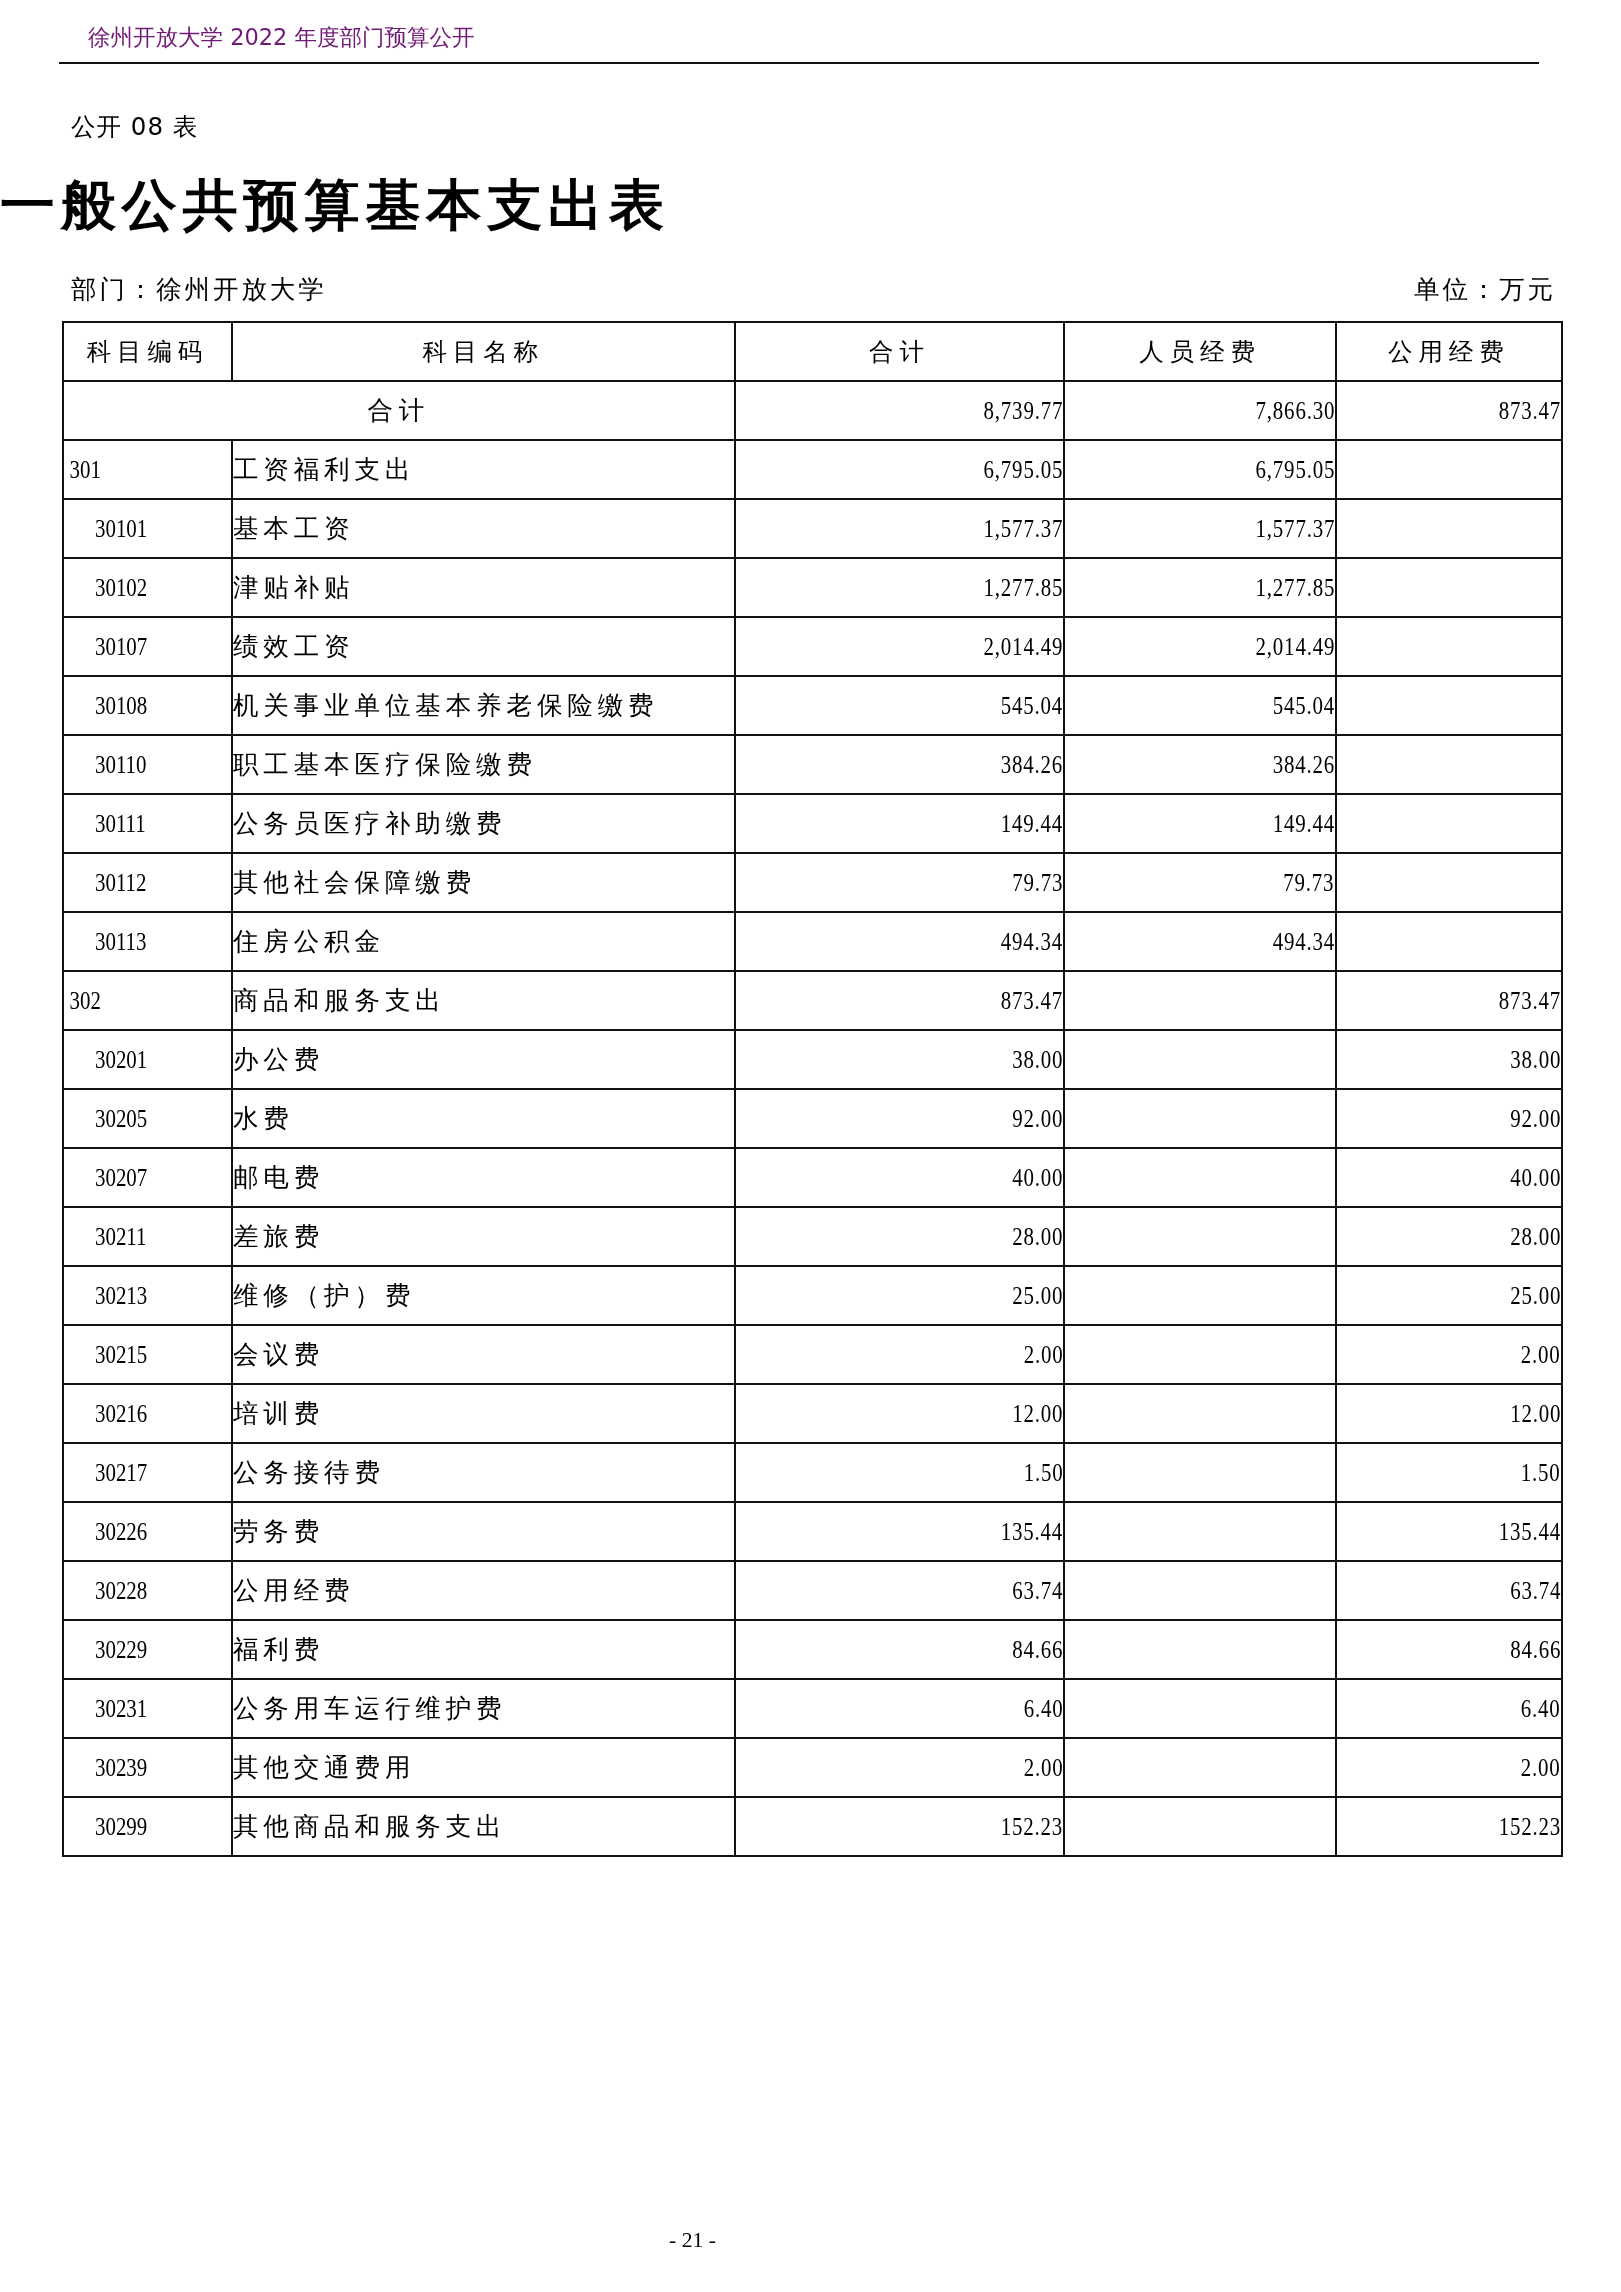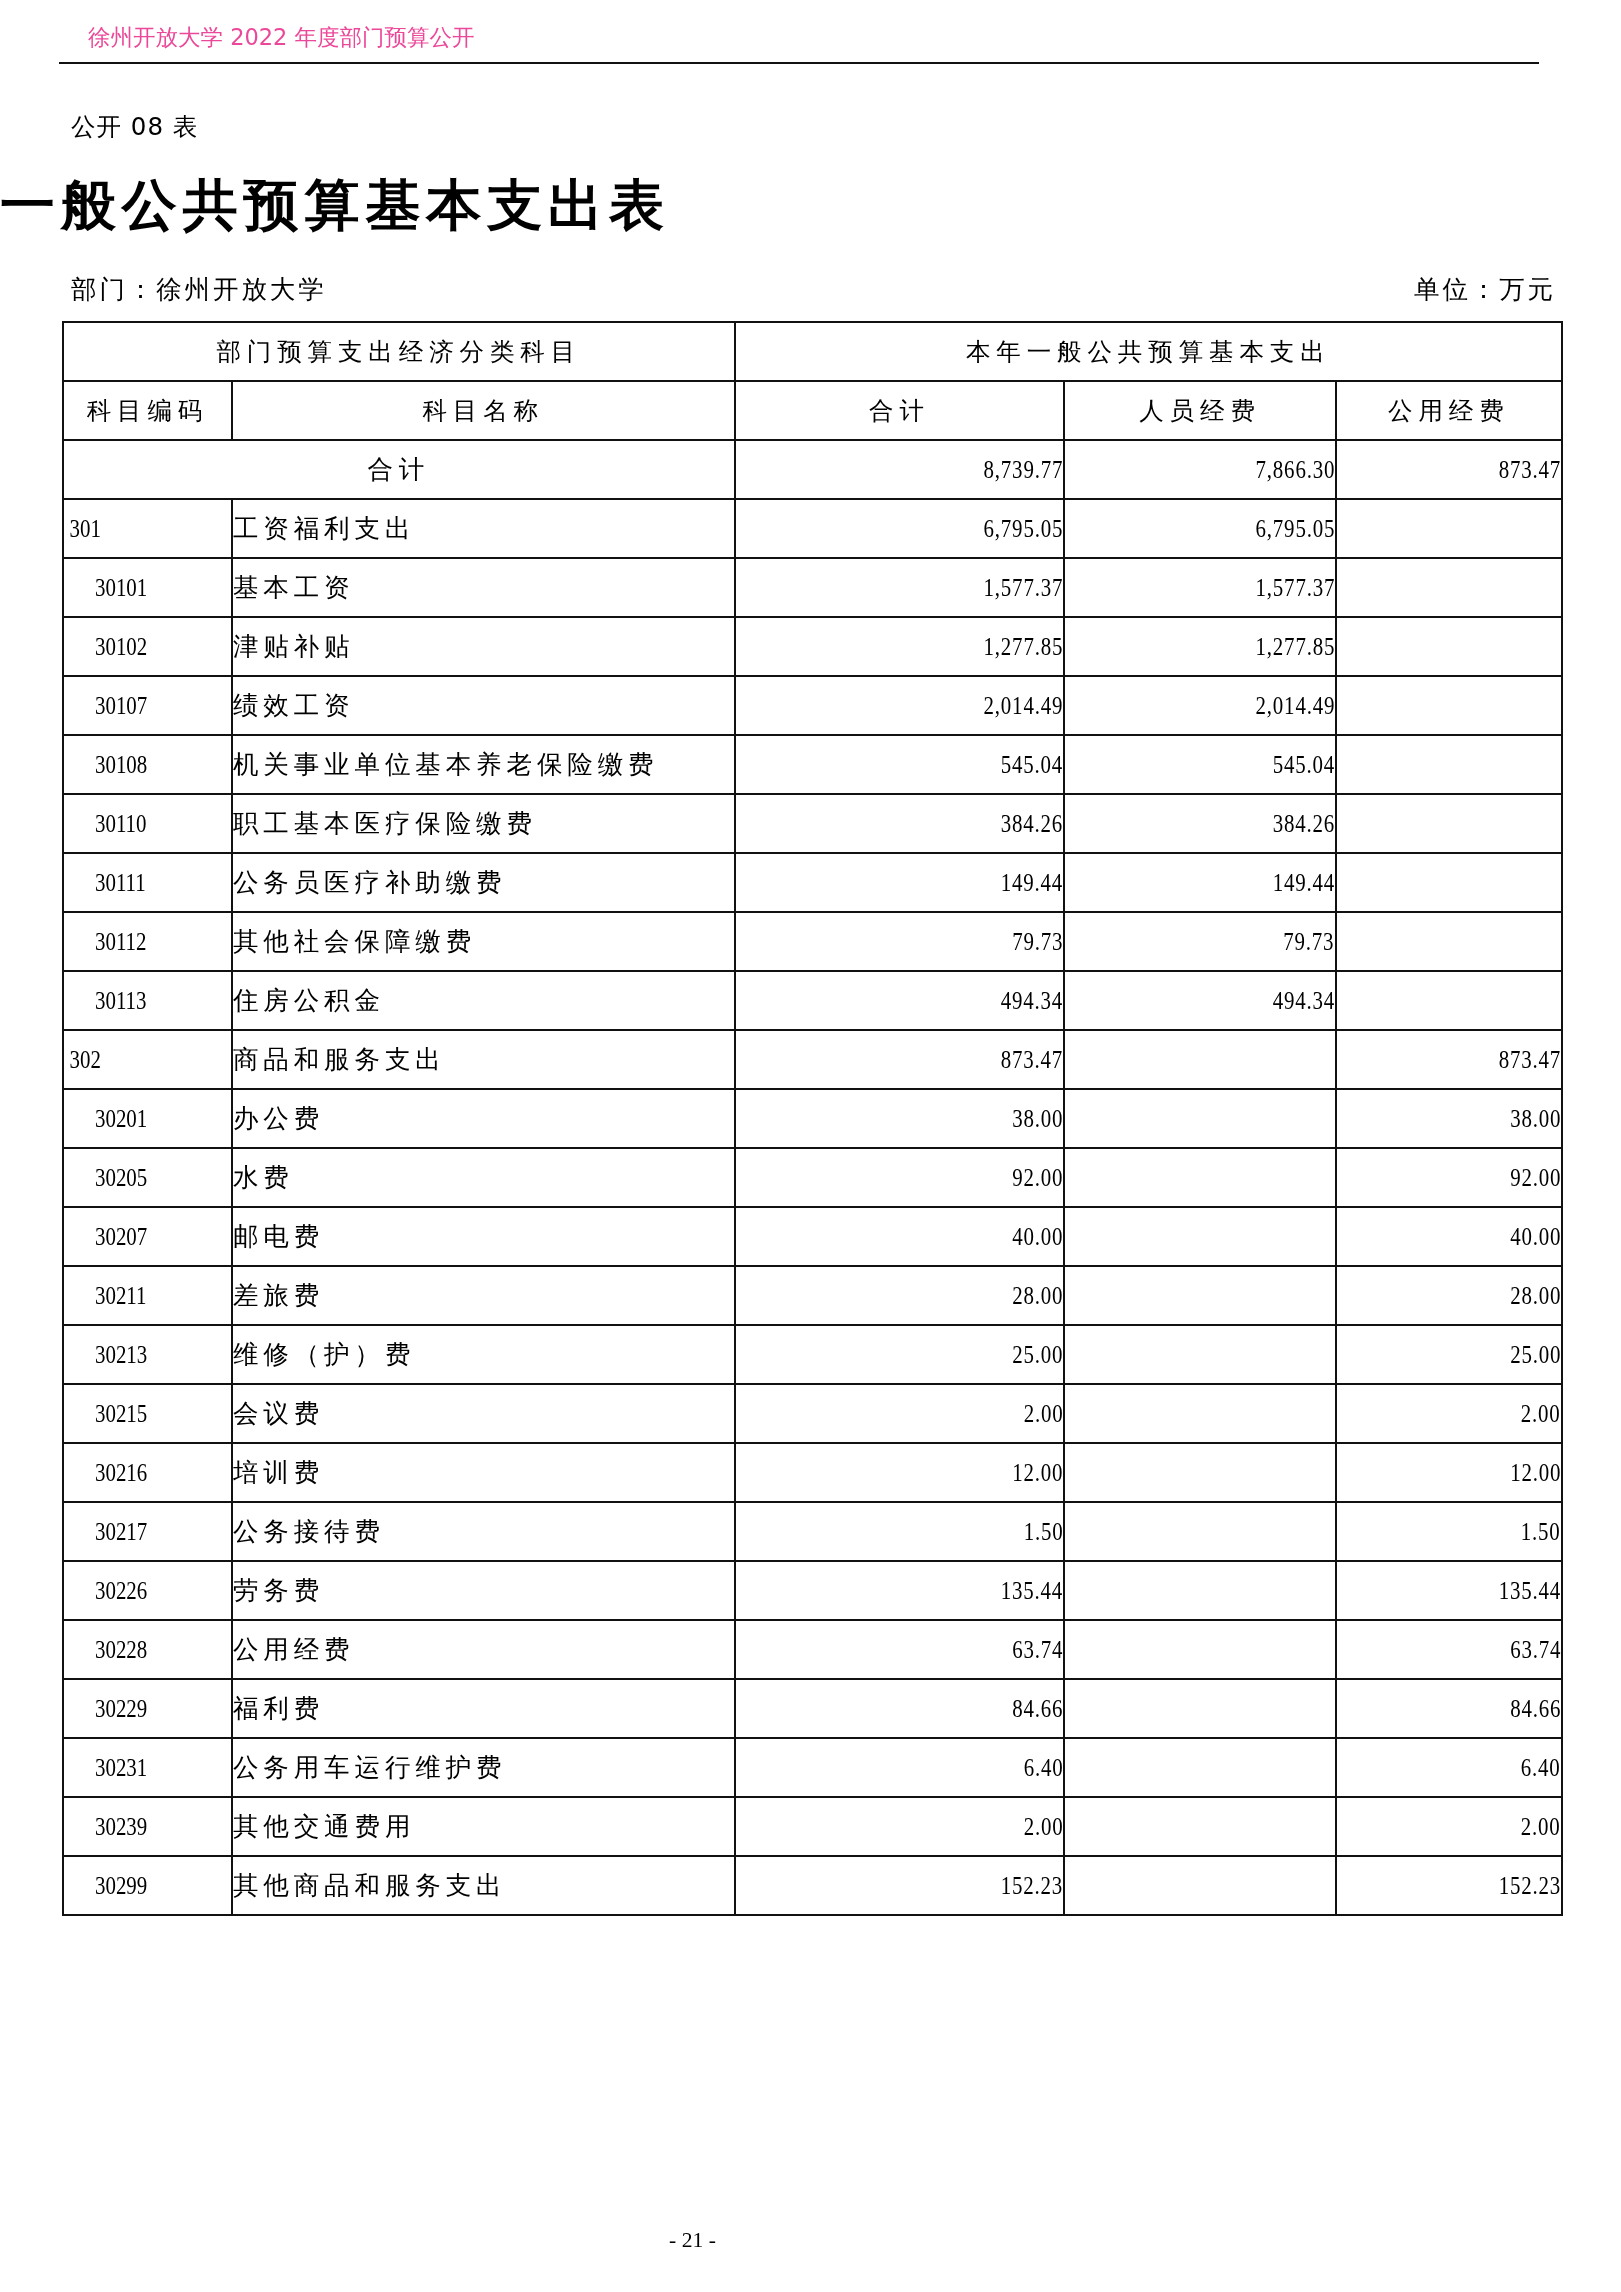--- a/index.html
+++ b/index.html
@@ -14,21 +14,21 @@
     overflow: hidden;
     font-family: "DejaVu Serif", "Liberation Serif", serif;
     color: #000;
   }
   .page-header {
     position: absolute;
     left: 88px;
     top: 21.6px;
     font-size: 22.5px;
     letter-spacing: 0px;
-    color: #ec4899;
+    color: #701a75;
     font-family: "DejaVu Sans", "Liberation Sans", sans-serif;
   }
   .header-rule {
     position: absolute;
     left: 59px;
     top: 62px;
     width: 1480px;
     height: 0;
     border-top: 2px solid #111;
   }
@@ -150,24 +150,20 @@
 
 <table class="budget">
   <colgroup>
     <col class="c-code">
       <col class="c-name">
       <col class="c-total">
       <col class="c-personnel">
       <col class="c-public">
   </colgroup>
   <thead>
-    <tr>
-      <th colspan="2">部门预算支出经济分类科目</th>
-      <th colspan="3">本年一般公共预算基本支出</th>
-    </tr>
     <tr>
       <th>科目编码</th>
       <th>科目名称</th>
       <th>合计</th>
       <th>人员经费</th>
       <th>公用经费</th>
     </tr>
   </thead>
   <tbody id="budget-body">
     <tr>

